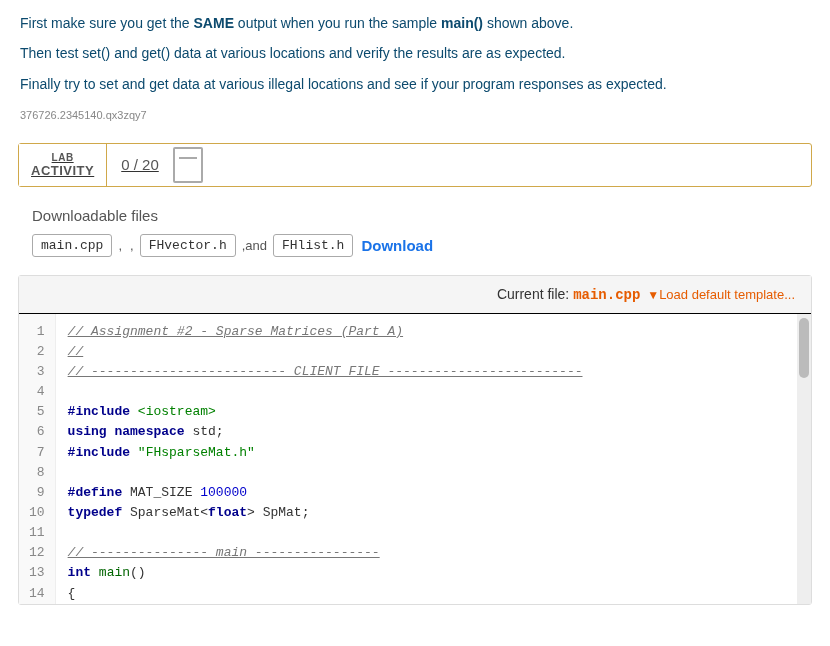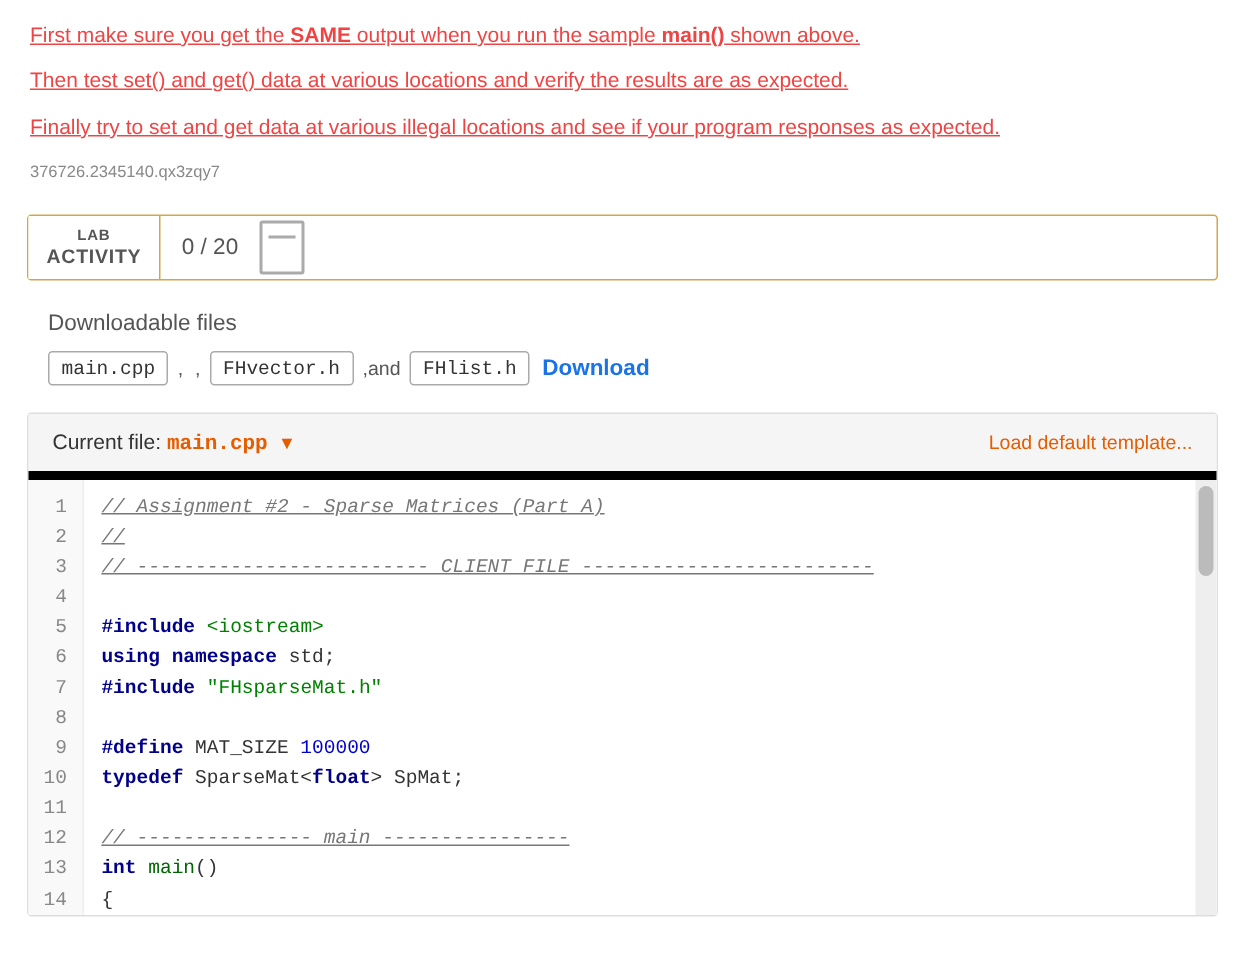--- a/index.html
+++ b/index.html
@@ -11,38 +11,38 @@
       width: 830px;
     }
 
     .top-text-section {
       padding: 12px 20px 8px 20px;
       line-height: 1.6;
     }
 
     .top-text-section p {
       margin-bottom: 8px;
-      color: #ef4444;
-      text-decoration: underline;
+      color: #0c4a6e;
     }
 
     .tracking-id {
       color: #888;
       font-size: 11px;
       margin-top: 12px;
     }
 
     .lab-activity-bar {
       display: flex;
       align-items: center;
       border: 1.5px solid #d0a84a;
       border-radius: 3px;
       margin: 10px 18px;
       padding: 0;
       background: #fff;
+      text-decoration: underline;
     }
 
     .lab-activity-label {
       background: #fff;
       border-right: 1.5px solid #d0a84a;
       padding: 8px 12px;
       display: flex;
       flex-direction: column;
       align-items: center;
       justify-content: center;
@@ -148,24 +148,24 @@
     .code-panel {
       margin: 4px 18px 10px 18px;
       border: 1px solid #ddd;
       border-radius: 3px;
       background: #f9f9f9;
     }
 
     .code-panel-header {
       display: flex;
       align-items: center;
-      justify-content: space-between;
+      justify-content: flex-end;
       padding: 10px 16px;
       background: #f5f5f5;
-      border-bottom: 6px solid #000000;
+      border-bottom: 1px solid #000000;
     }
 
     .current-file-name {
       color: #e65c00;
       font-weight: bold;
       font-family: 'Courier New', monospace;
     }
 
     .dropdown-arrow {
       color: #e65c00;

